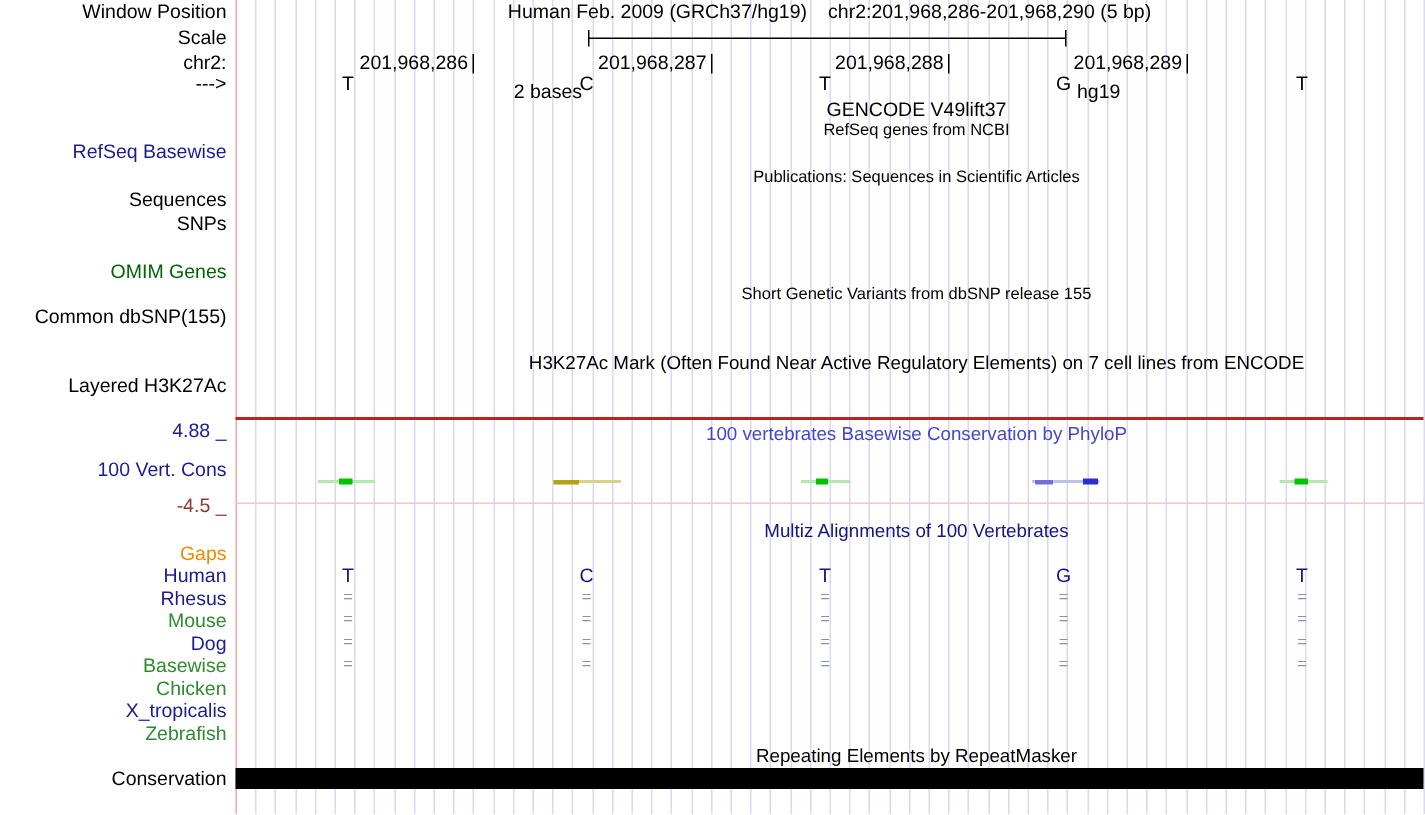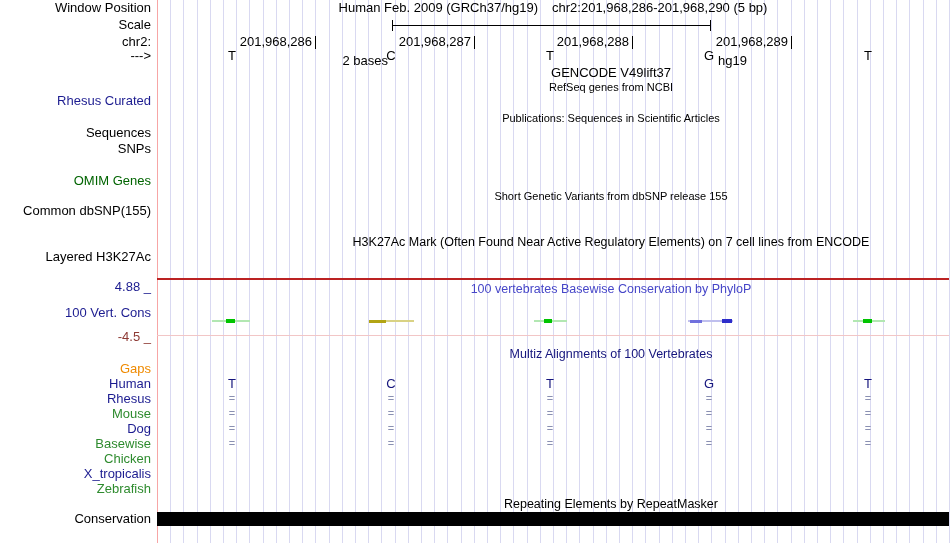--- a/index.html
+++ b/index.html
@@ -143,21 +143,21 @@
   <div id="base-layer">
       <div class="base" style="left: 232px; top: 49px;">T</div>
       <div class="base" style="left: 391px; top: 49px;">C</div>
       <div class="base" style="left: 550px; top: 49px;">T</div>
       <div class="base" style="left: 709px; top: 49px;">G</div>
       <div class="base" style="left: 868px; top: 49px;">T</div>
     </div>
 
   <div class="ctitle fs13" style="top:66px">GENCODE V49lift37</div>
   <div class="ctitle fs11" style="top:82px">RefSeq genes from NCBI</div>
-  <div class="lbl navy" style="top:94px">Rhesus Curated</div>
+  <div class="lbl navy" style="top:94px">RefSeq Basewise</div>
 
   <div class="ctitle fs11" style="top:113px">Publications: Sequences in Scientific Articles</div>
   <div class="lbl" style="top:126px">Sequences</div>
   <div class="lbl" style="top:142px">SNPs</div>
 
   <div class="lbl dgreen" style="top:174px">OMIM Genes</div>
 
   <div class="ctitle fs11" style="top:191px">Short Genetic Variants from dbSNP release 155</div>
   <div class="lbl" style="top:204px">Common dbSNP(155)</div>
 

